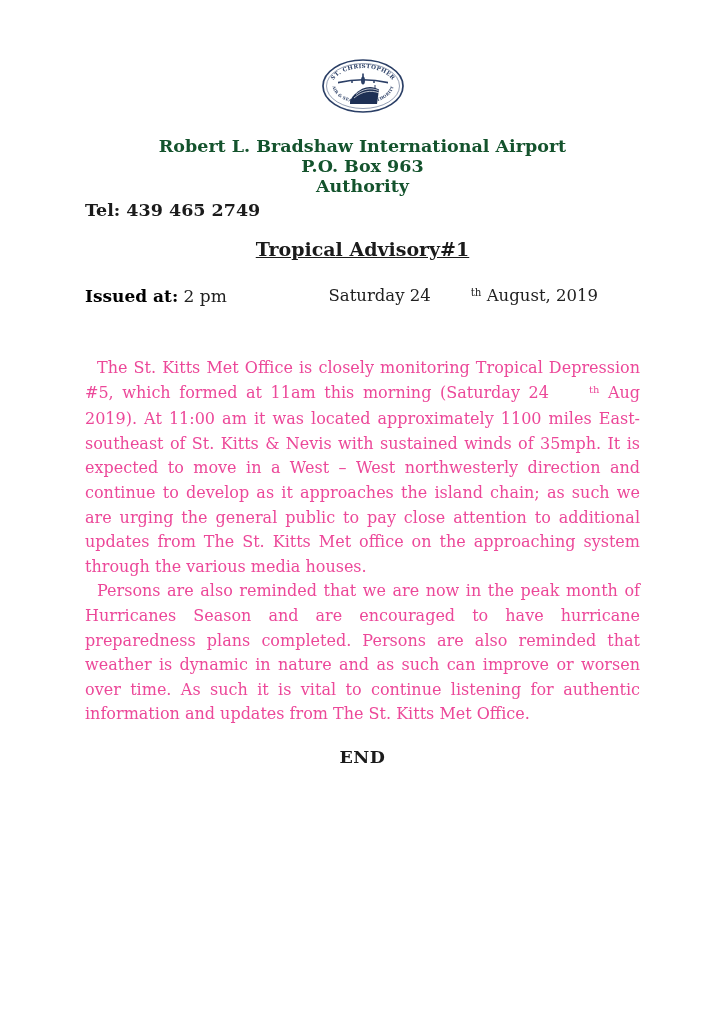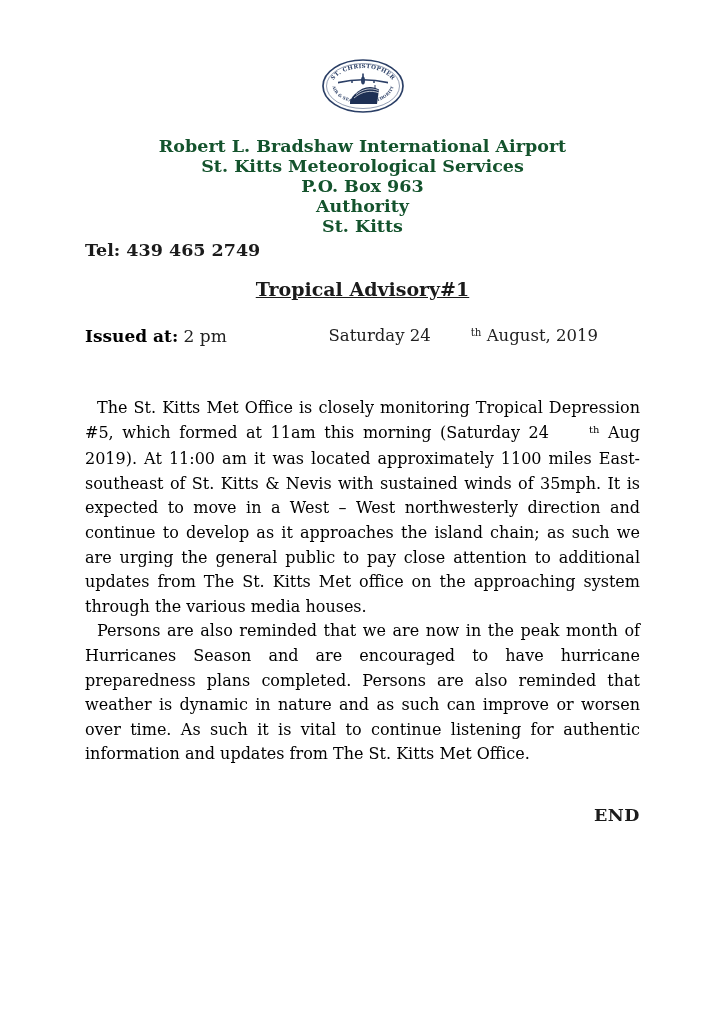--- a/index.html
+++ b/index.html
@@ -54,31 +54,31 @@
   .issued-label { font-weight: bold; color: #000000; }
   .issued-date { margin-left: auto; margin-right: 42px; font-size: 16.5px; }
 
   .body-text { margin-top: 46px; }
   .body-text p {
     margin: 0;
     font-size: 16px;
     line-height: 24.6px;
     text-align: justify;
     text-indent: 12px;
-    color: #000000;
+    color: #ec4899;
   }
 
   .sup {
     font-size: 62%;
     position: relative;
     top: -0.45em;
     margin-left: 40px;
   }
 
-  .end-row { text-align: right; margin-top: 36px; line-height: 24px; }
+  .end-row { text-align: center; margin-top: 18px; line-height: 24px; }
   .end-label { font-weight: bold; font-size: 17.5px; letter-spacing: 0.5px; color: #1b1b1b; }
 </style>
 </head>
 <body>
 
 <div class="page">
 
   <div class="logo-wrap">
     <svg width="84" height="56" viewBox="0 0 84 56" xmlns="http://www.w3.org/2000/svg">
       <ellipse cx="42" cy="28" rx="40" ry="26" fill="none" stroke="#2b3f66" stroke-width="1.7"></ellipse>
@@ -104,24 +104,22 @@
         <path d="M 29,46 L 56,46 L 58,31.5 C 50,27 41.5,28.5 33.5,36.5 C 30.5,39.5 28.5,43 29,46 Z" fill="#1e3055"></path>
         <path d="M 35,36.5 C 42,30.5 50,29.5 57.5,32.5" stroke="#ffffff" stroke-width="0.7" fill="none"></path>
         <path d="M 33,40 C 41,33 50,32 57.8,34.8" stroke="#ffffff" stroke-width="0.7" fill="none"></path>
         <line x1="54" y1="27" x2="54" y2="31" stroke="#1e3055" stroke-width="0.9"></line>
       </g>
     </svg>
   </div>
 
   <div class="letterhead">
     <div>Robert L. Bradshaw International Airport</div>
-    <div>St. Kitts Meteorological Services</div>
     <div>P.O. Box 963</div>
     <div>Authority</div>
-    <div>St. Kitts</div>
   </div>
 
   <div class="contact-row">
     <span>Tel: 439 465 2749</span>
   </div>
 
   <div class="title-row">
     <span class="doc-title">Tropical Advisory#1</span>
   </div>
 

